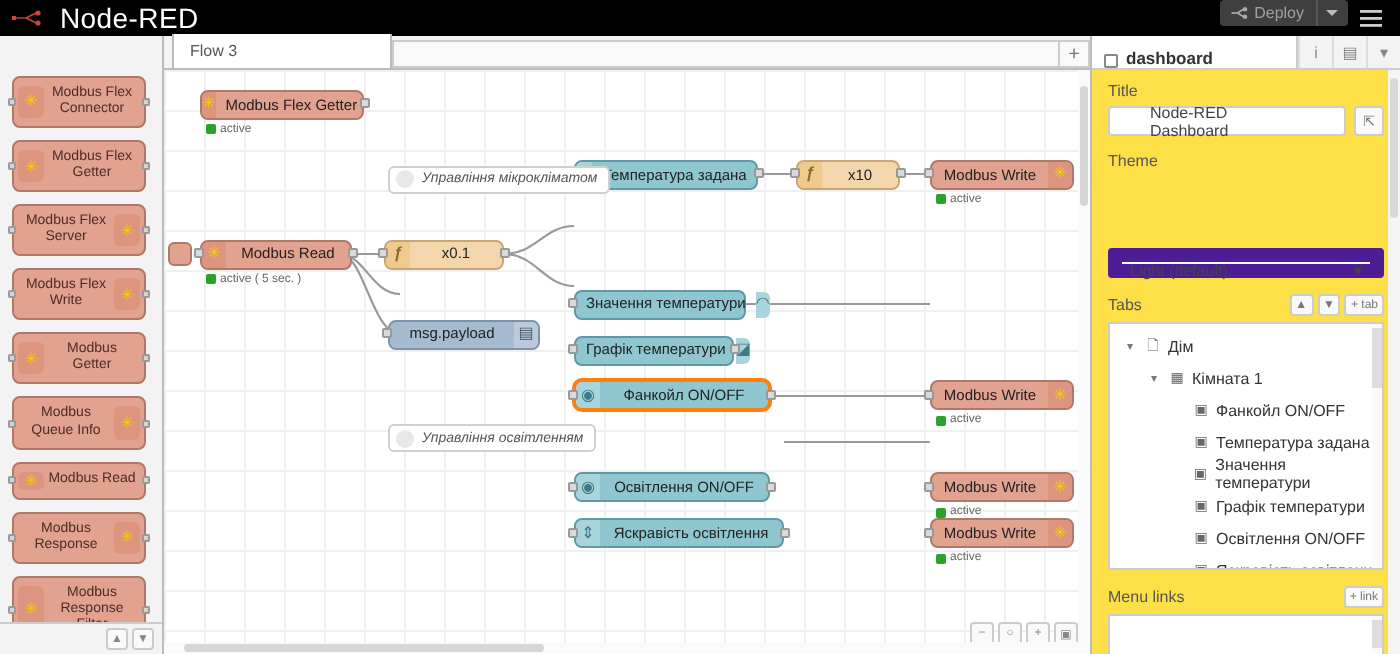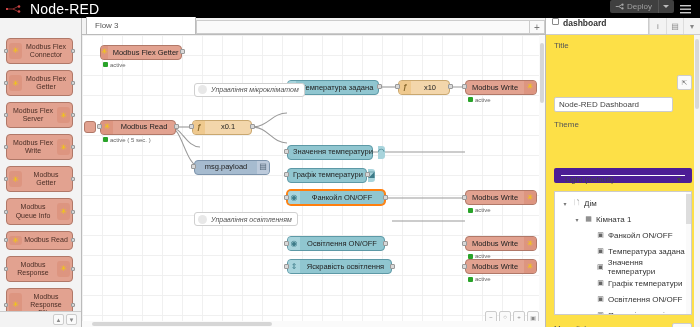--- a/index.html
+++ b/index.html
@@ -163,34 +163,34 @@
   }
   .canvas-hscroll i { position:absolute; left:10px; top:1px; width:180px; height:4px; background:#d6d6d6; border-radius:2px; display:block; }
 
   
   .sidebar {
     position:absolute; right:0; top:18px; width:155px; bottom:0;
     background:#f3f3f3; border-left:1px solid #bbb;
   }
   .sb-tabs { height:17px; display:flex; align-items:stretch; background:#e9e9e9; border-bottom:1px solid #ccc; }
   .sb-tab-active {
-    background:#fff; border-right:1px solid #ccc; display:flex; align-items:flex-start;
+    background:#fff; border-right:1px solid #ccc; display:flex; align-items:flex-end;
     gap:4px; padding:0 6px; font-size:8.5px; font-weight:bold; color:#333; flex:1;
   }
   .sb-tab-check { width:7px; height:7px; border:1px solid #888; border-radius:1px; background:#fff; }
   .sb-icon-btn {
     width:17px; display:flex; align-items:center; justify-content:center;
     background:#f3f3f3; border-left:1px solid #ddd; font-size:8px; color:#888;
   }
   .sb-body { position:absolute; top:17px; left:0; right:0; bottom:0; background:#fde047; padding:6px 8px 0 8px; overflow:hidden; }
   .field-label { font-size:8px; color:#555; margin:0 0 3px 0; }
   .field-row { display:flex; align-items:center; gap:4px; margin-bottom:8px; }
   .text-input {
     flex:1; height:15px; border:1px solid #ccc; border-radius:2px; background:#fff;
-    font-size:8px; color:#444; padding:0 4px; display:flex; align-items:center;margin-top:44px;
+    font-size:8px; color:#444; padding:0 20px; display:flex; align-items:center;
   }
   .icon-sq-btn {
     width:15px; height:15px; border:1px solid #ccc; border-radius:2px;
     background:#fafafa; display:flex; align-items:center; justify-content:center;
     font-size:7px; color:#777;
   }
   .select-input {
     width:100%; height:15px; border:7px solid #4c1d95; border-radius:2px; background:#fff;
     font-size:8px; color:#444; padding:0 4px; display:flex; align-items:flex-start;
     justify-content:space-between; margin-bottom:8px;margin-top:39px;
@@ -495,20 +495,28 @@
         <div class="text-input">Node-RED Dashboard</div>
         <div class="icon-sq-btn">⇱</div>
       </div>
 
       <div class="field-label">Theme</div>
       <div class="select-input">
         <span>Light (default)</span>
         <span>▾</span>
       </div>
 
+      <div class="tabs-head">
+        <span class="lbl">Tabs</span>
+        <span class="btns">
+          <span class="mini-btn">▲</span>
+          <span class="mini-btn">▼</span>
+          <span class="mini-btn">+ tab</span>
+        </span>
+      </div>
 
       <div class="tree-box">
         <div id="tree-rows">
             <div class="tree-row" style="padding-left: 6px;">
               <span class="caret">▾</span>
               <span class="tic">🗋</span>
               <span>Дім</span>
             </div>
             <div class="tree-row" style="padding-left: 18px;">
               <span class="caret">▾</span>

